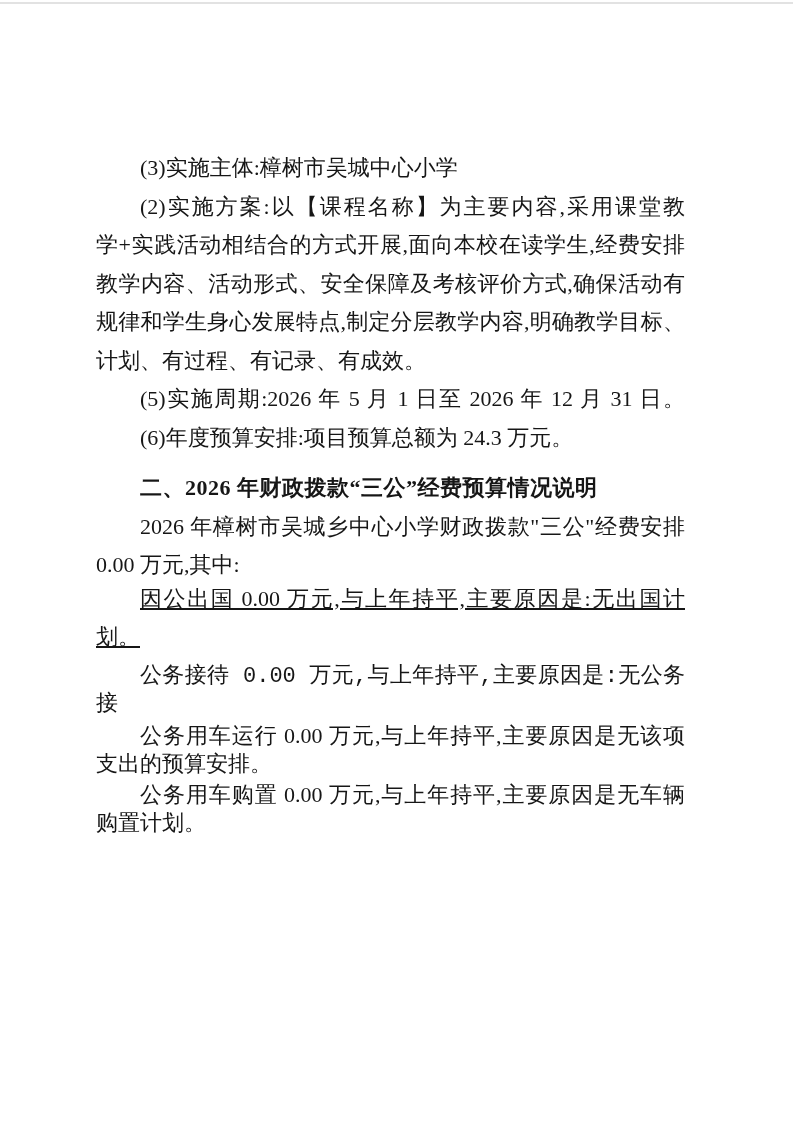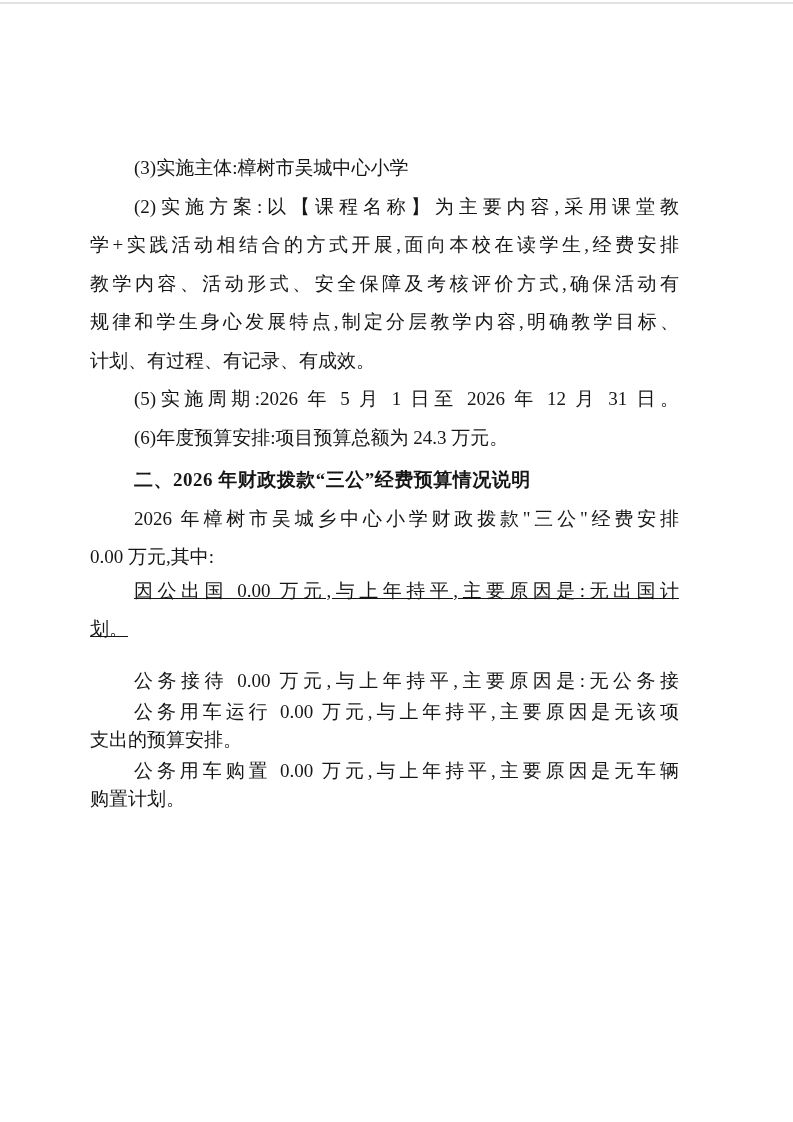--- a/index.html
+++ b/index.html
@@ -13,31 +13,31 @@
     color: #161616;
   }
   .top-edge {
     position: absolute;
     top: 2px; left: 0;
     width: 100%; height: 2px;
     background: #e2e2e2;
   }
   .doc {
     position: absolute;
-    left: 90px;
+    left: 96px;
     top: 149px;
     width: 589px;
-    font-size: 19px;
+    font-size: 22px;
   }
   .line { line-height: 38.5px; }
   .indent { text-indent: 44px; }
   .fill { text-align: justify; text-align-last: justify; }
-  .heading { font-weight: 700; margin-top: 4px; letter-spacing: 0.5px; }
+  .heading { font-weight: 700; margin-top: 12px; letter-spacing: 0.5px; }
   .p-abroad { margin-top: -5px; text-decoration: underline; }
-  .p-reception { margin-top: 18px; }
+  .p-reception { margin-top: 6px; font-family: Liberation Mono, monospace; }
   .p-car-run { margin-top: 3px; }
   .p-car-buy { margin-top: 3px; }
   .tight .line { line-height: 28px; }
 </style>
 </head>
 <body>
 
 <div class="page">
   <div class="top-edge"></div>
 

